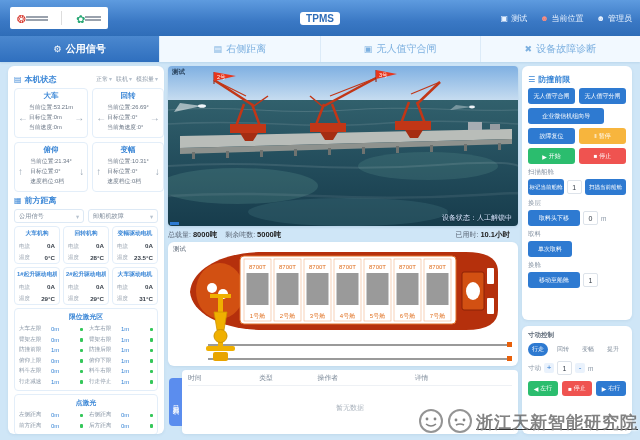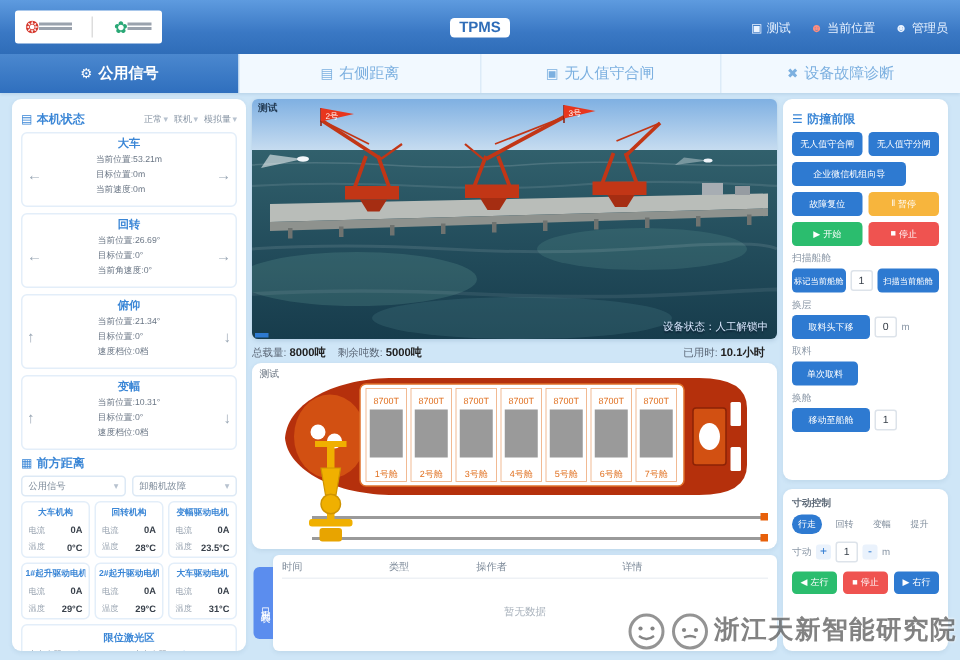--- a/index.html
+++ b/index.html
@@ -40,21 +40,21 @@
 
   
   .left { left:8px; top:66px; width:156px; height:368px; padding:5px 6px; overflow:hidden; }
   .sec-h { display:flex; align-items:center; gap:3px; color:#3a86d6; font-size:8px; font-weight:bold;
            margin:3px 0 3px; }
   .sec-h .sic { font-size:8px; }
   .sec-h .modes { margin-left:auto; display:flex; gap:4px; }
   .mode { font-size:6px; color:#8a97a6; font-weight:normal; cursor:pointer; }
   .mode::after { content:"▾"; color:#b7c2cf; margin-left:1px; }
 
-  .mgrid { display:grid; grid-template-columns:1fr; gap:4px; }
+  .mgrid { display:grid; grid-template-columns:1fr 1fr; gap:4px; }
   .mcard { border:1px solid #e3eef9; border-radius:4px; padding:2px 2px 3px; height:50px; }
   .mcard-t { text-align:center; color:#3a86d6; font-size:7.5px; font-weight:bold; margin-bottom:1px; }
   .mcard-b { display:flex; align-items:center; justify-content:space-between; }
   .arr { color:#9aa7b5; font-size:10px; cursor:pointer; padding:0 1px; }
   .mlines { font-size:5.8px; color:#6a7685; line-height:1.75; white-space:nowrap; }
 
   .selrow { display:flex; gap:4px; margin:2px 0 3px; }
   .sel { flex:1; border:1px solid #dde9f5; border-radius:3px; height:14px; display:flex;
          align-items:center; padding:0 4px; font-size:6.2px; color:#7e8b9a; cursor:pointer; }
   .sel::after { content:"▾"; margin-left:auto; color:#b7c2cf; }
@@ -120,22 +120,22 @@
   .unit { font-size:6.5px; color:#8a97a6; }
   .pills { display:flex; align-items:center; gap:5px; margin:3px 0 5px; }
   .pill { font-size:6px; color:#7e8b9a; cursor:pointer; padding:2px 4px; border-radius:8px; }
   .pill.active { background:#2e7ad1; color:#fff; }
   .step-btn { width:10px; height:10px; border:none; background:#eaf2fc; color:#2e7ad1; font-size:8px;
               line-height:10px; border-radius:2px; cursor:pointer; padding:0; font-family:inherit; }
   .jbtns { display:flex; gap:4px; margin-top:6px; }
   .jbtns .btn { flex:1; height:15px; font-size:6px; }
 
   
-  .wm { position:absolute; right:2px; bottom:6px; display:flex; align-items:flex-start; gap:3px;
-        z-index:9; pointer-events:none; opacity:.8; }
+  .wm { position:absolute; right:2px; bottom:6px; display:flex; align-items:flex-end; gap:3px;
+        z-index:9; pointer-events:none; opacity:.8;text-decoration:underline; }
   .wm-text { font-size:17px; font-weight:bold; color:#636363;
              text-shadow:0 0 2px #fff,0 0 1px #fff; letter-spacing:1px; }
 </style>
 </head>
 <body>
 
 <div class="hdr">
   <div class="logo-box">
     <span><span class="logo-glyph" style="color:#d5352a">❂</span><span class="logo-lines"><i></i><i></i></span></span>
     <span class="logo-sep"></span>

